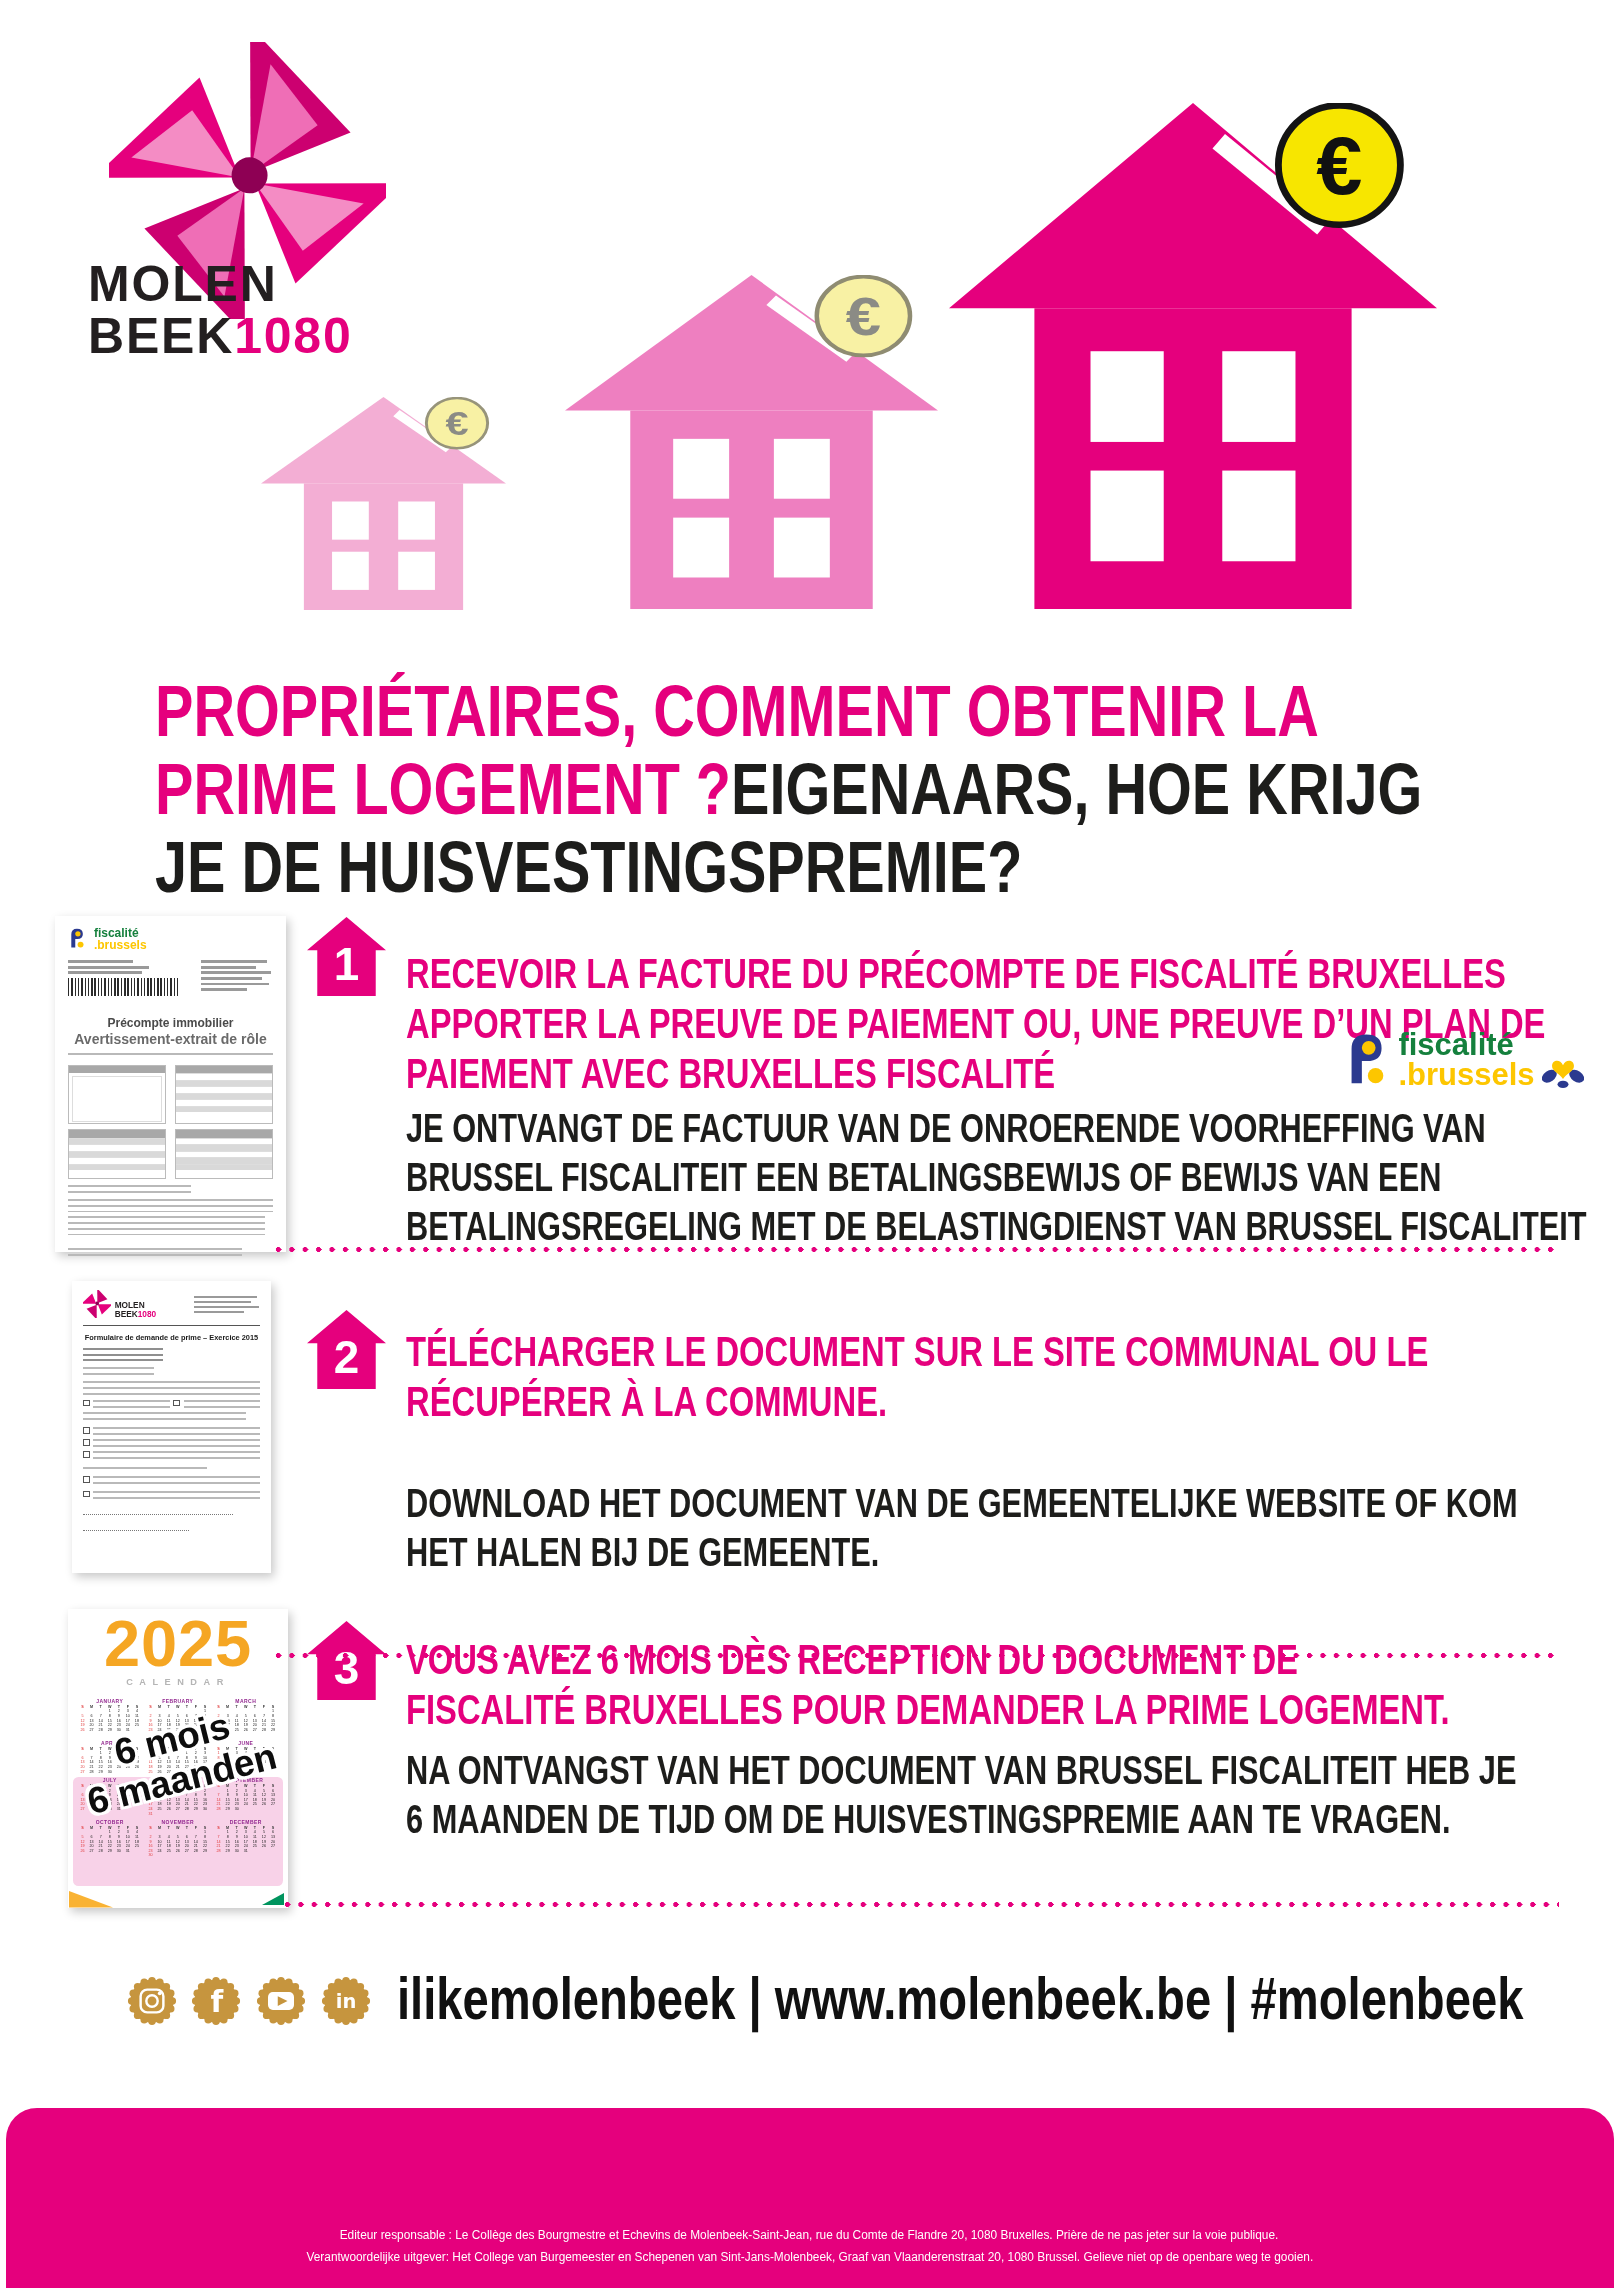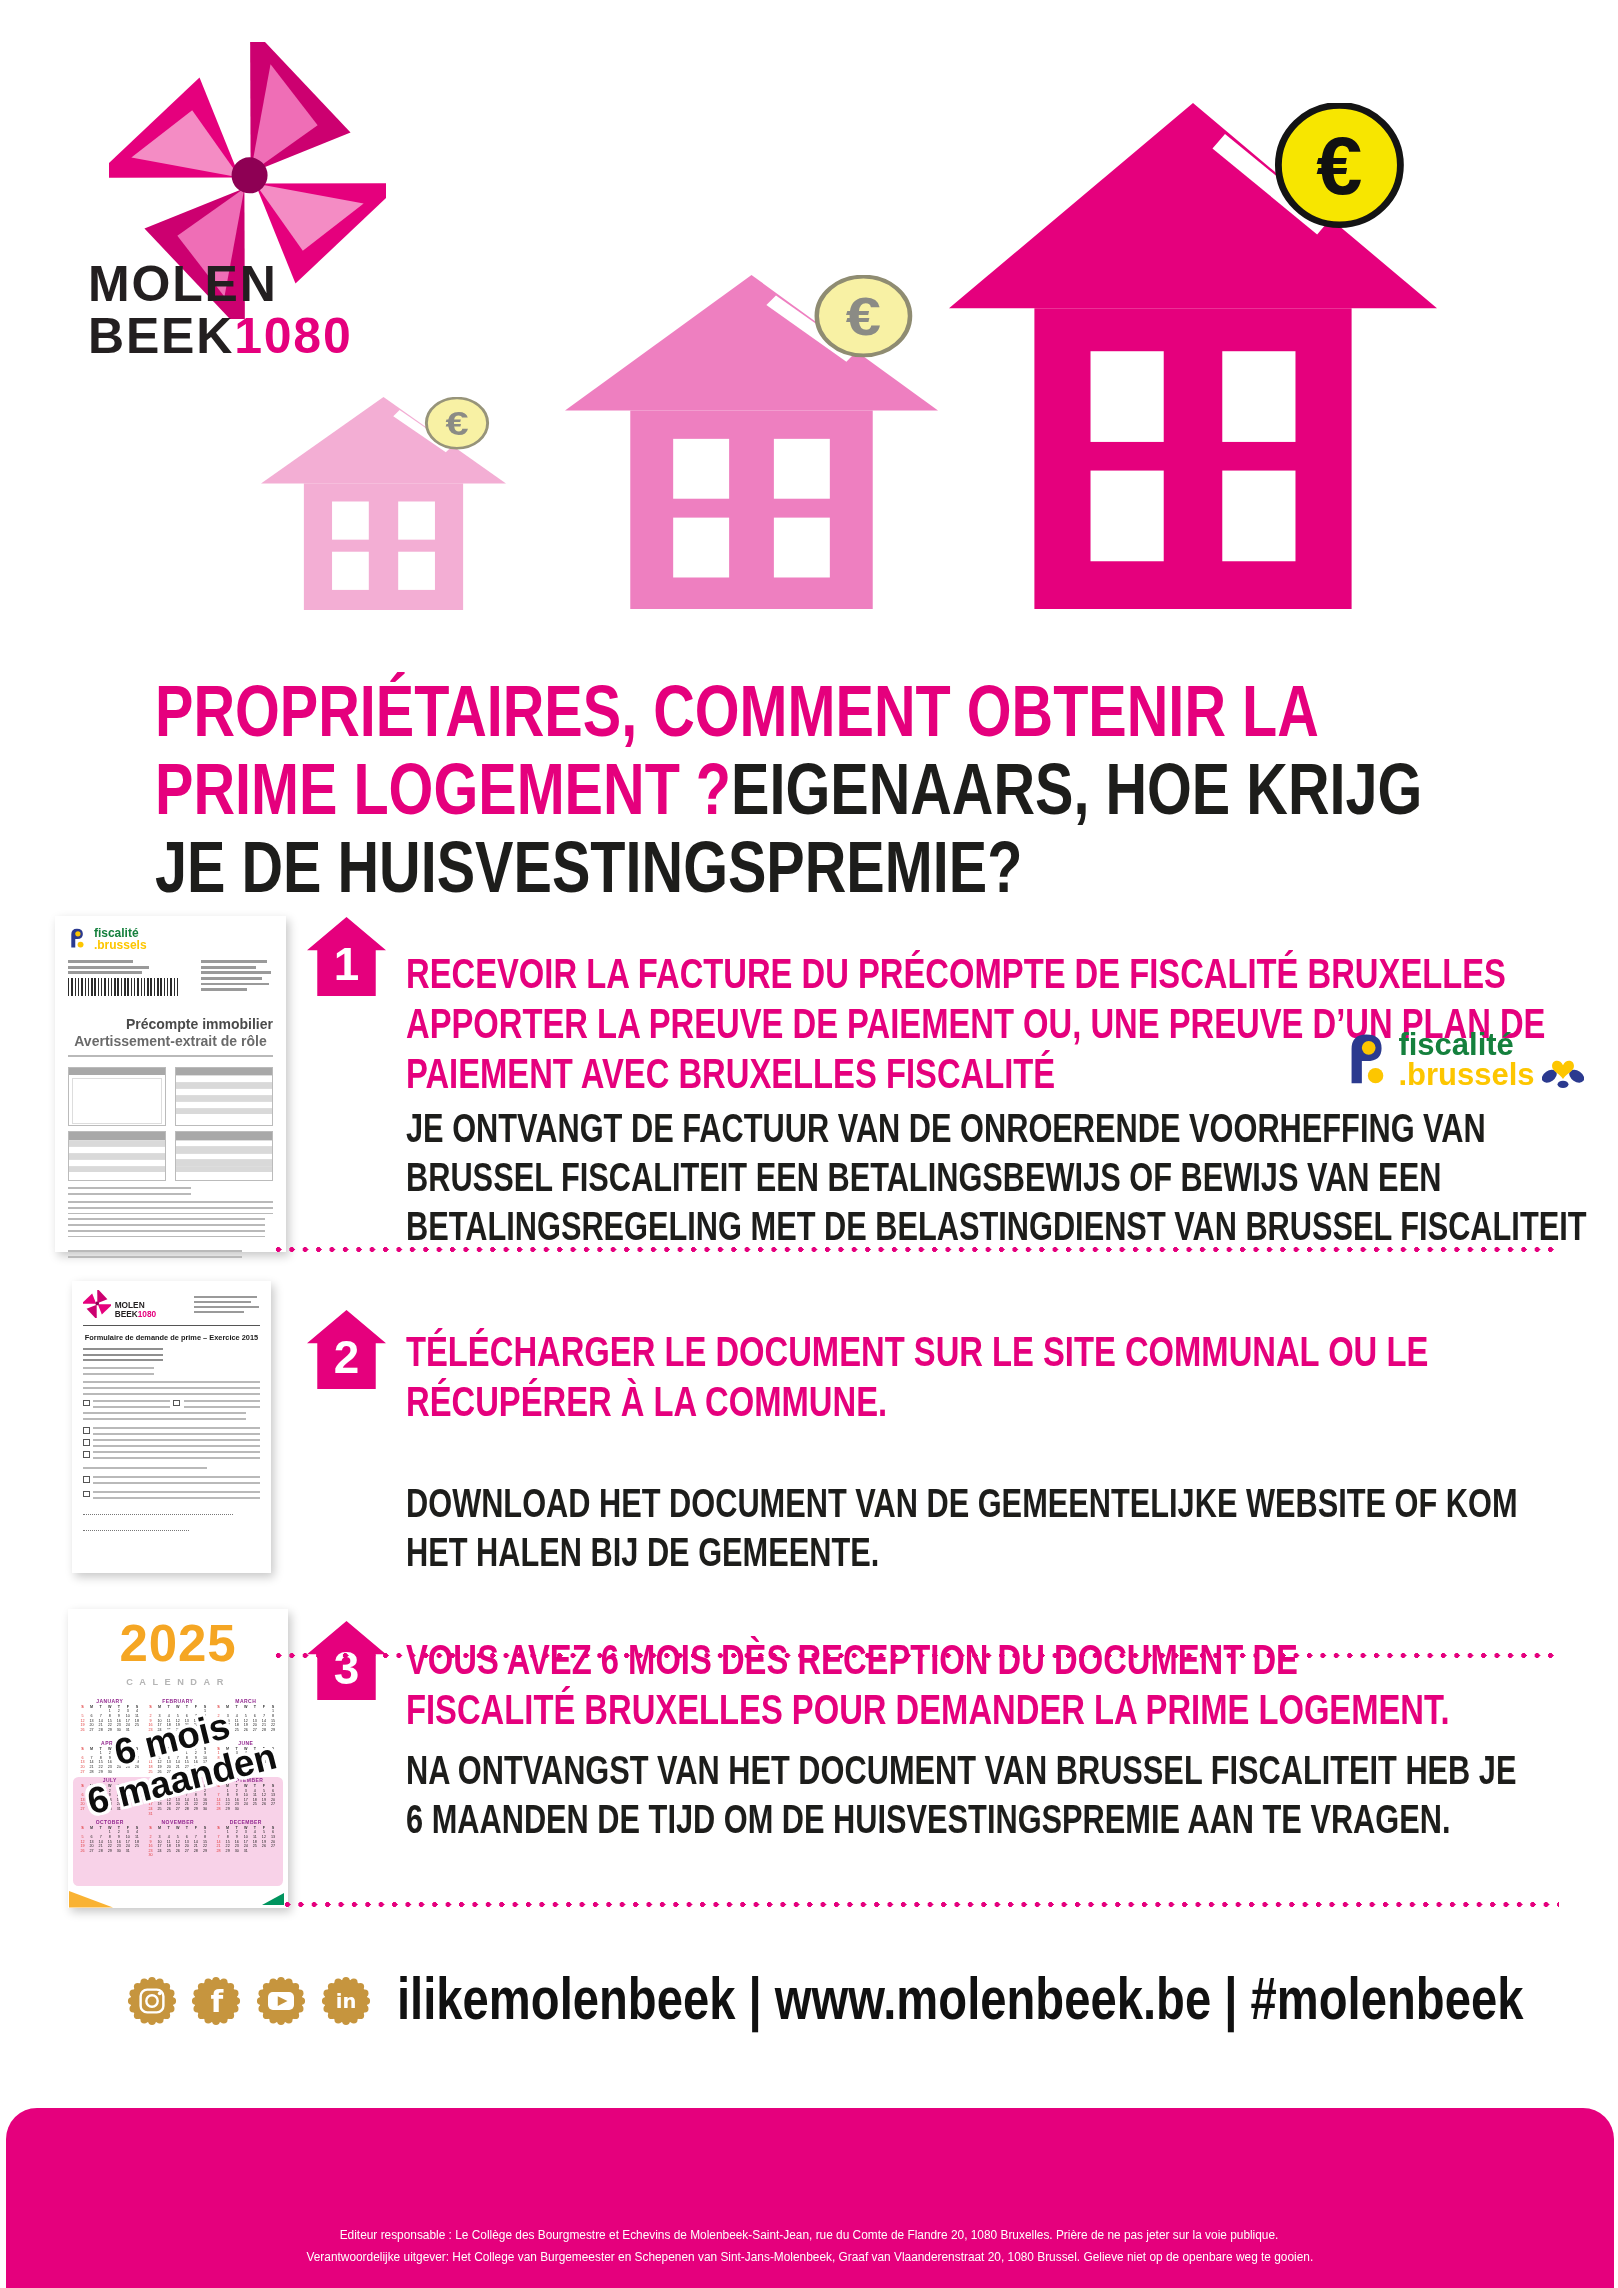--- a/index.html
+++ b/index.html
@@ -43,35 +43,35 @@
 
   
   .doc{position:absolute;background:#fff;box-shadow:2.8px 3.7px 9.2px rgba(0,0,0,.22);z-index:2;}
   .doc1{left:55px;top:916px;width:231px;height:336px;padding:11px 13px;box-sizing:border-box;}
   .doc2{left:72px;top:1281px;width:199px;height:292px;padding:9.2px 11px;box-sizing:border-box;}
   .doc3{left:68px;top:1609px;width:220px;height:299px;box-sizing:border-box;}
   .tx{background-image:repeating-linear-gradient(to bottom,#b9b9b9 0 2.3px,transparent 2.3px 6px);}
   .tx-dark{background-image:repeating-linear-gradient(to bottom,#8f8f8f 0 2.3px,transparent 2.3px 5.5px);}
   .bar{background:#9a9a9a;height:2.8px;margin-bottom:2.8px;}
   .barcode{height:18.5px;background:repeating-linear-gradient(90deg,#2b2b2b 0 1.4px,transparent 1.4px 3.3px);}
-  .d1-title{text-align:right;font-weight:bold;color:#4a4a4a;font-size:14px;margin-top:7.4px;}
+  .d1-title{text-align:center;font-weight:bold;color:#4a4a4a;font-size:12px;margin-top:7.4px;}
   .d1-sub{text-align:center;font-weight:bold;color:#6a6a6a;font-size:14px;margin-top:1.8px;}
   .d1-grid{display:flex;flex-wrap:wrap;justify-content:space-between;margin-top:6.5px;}
   .d1-box{width:98px;border:0.9px solid #bbb;margin-bottom:5.5px;box-sizing:border-box;}
   .d1-box .hd{height:7.4px;background:#a8a8a8;}
   .d1-box .rw{height:5.5px;border-top:0.9px solid #ddd;}
   .d1-box .rw.g{background:#d9d9d9;}
   .doc2 hr{border:none;border-top:1.4px solid #555;margin:5.5px 0 6.5px;}
   .d2-title{text-align:center;font-weight:bold;color:#1a1a1a;font-size:7.4px;margin-bottom:6.5px;}
   .chk-row{display:flex;align-items:flex-start;gap:3.7px;margin:3.7px 0;}
   .chk{width:4.6px;height:4.6px;border:0.9px solid #555;flex:none;}
   .dot-line{border-bottom:0.9px dotted #777;height:7.4px;margin:7.4px 5.5px 0 0;}
 
   
-  .cal-year{position:absolute;left:0;top:5.5px;width:100%;text-align:center;font-size:51px;line-height:57px;
+  .cal-year{position:absolute;left:0;top:5.5px;width:100%;text-align:center;font-size:65px;line-height:57px;
             font-weight:bold;color:#f5a623;letter-spacing:0.9px;}
   .cal-label{position:absolute;left:0;top:68px;width:100%;text-align:center;font-size:9.2px;letter-spacing:6.5px;
              color:#b5b5b5;font-weight:bold;}
   .cal-pink{position:absolute;left:4.6px;top:168px;width:210px;height:109px;background:#f8d2e8;border-radius:5.5px;}
   #cal-grid{position:absolute;left:10px;top:89px;width:399px;transform:scale(0.5);transform-origin:0 0;
             display:grid;grid-template-columns:repeat(3,1fr);gap:7.4px 9.2px;}
   .cal-month{text-align:center;}
   .cal-mname{font-size:10px;font-weight:bold;color:#92278f;letter-spacing:0.9px;line-height:12px;}
   .cal-week,.cal-days{display:grid;grid-template-columns:repeat(7,1fr);}
   .cal-week span{font-size:7.4px;font-weight:bold;color:#3a3a3a;line-height:9.2px;}

